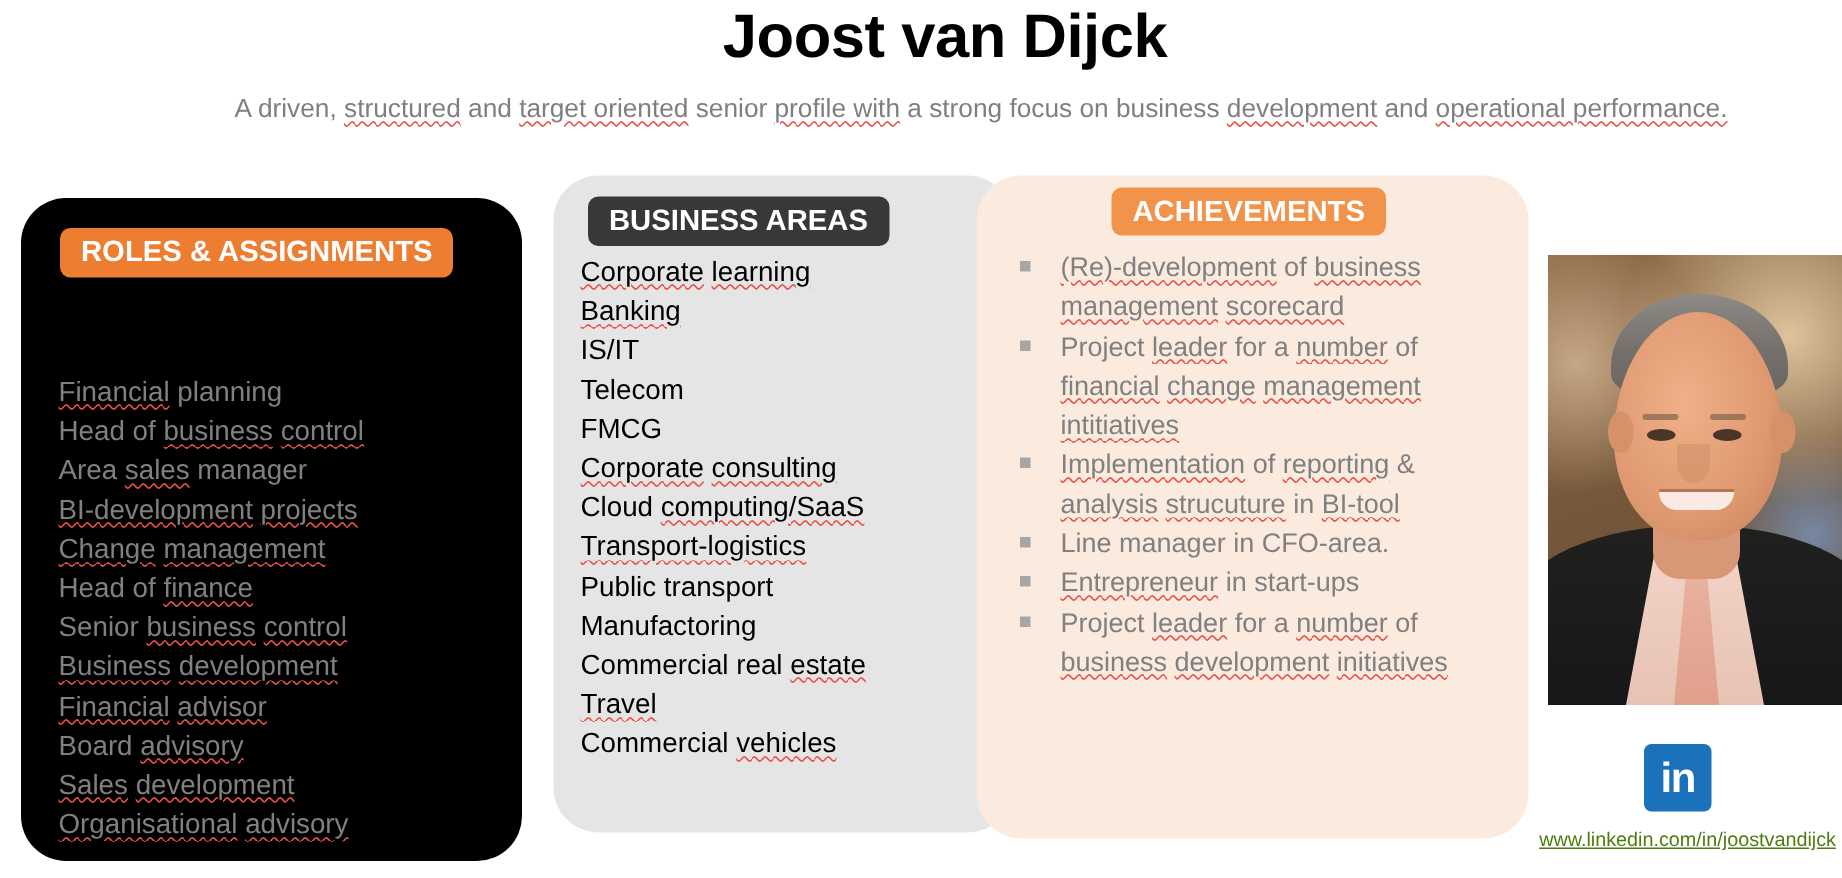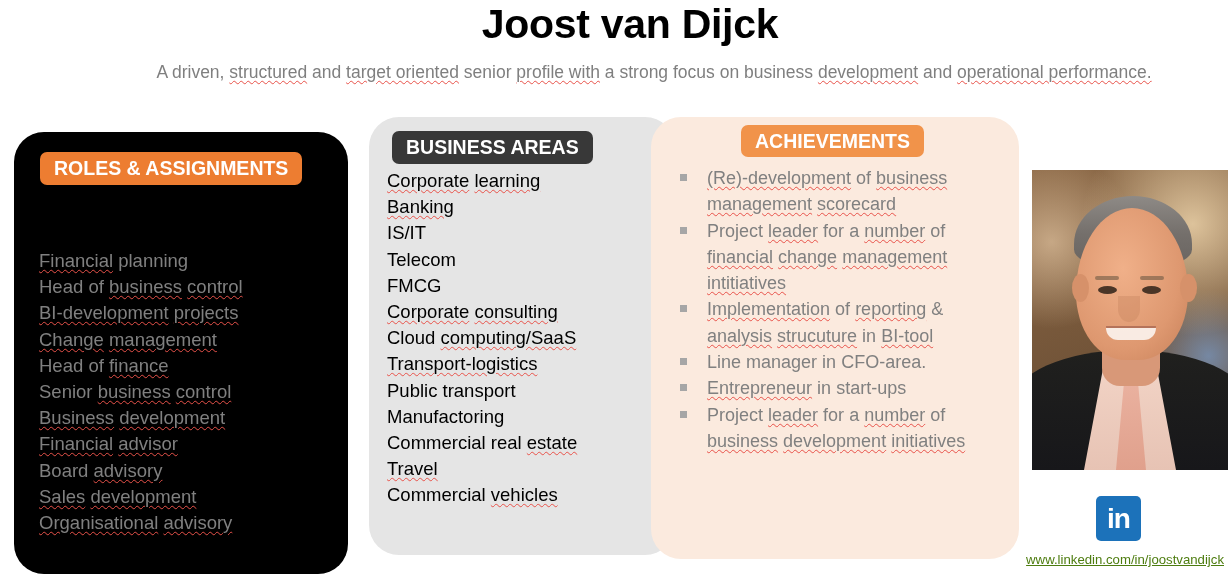--- a/index.html
+++ b/index.html
@@ -259,20 +259,21 @@
 <div class="page">
 
   <div class="page-title">Joost van Dijck</div>
   <div class="page-subtitle" id="subtitle"><span>A driven, </span><span class="sp">structured</span><span> and </span><span class="sp">target oriented</span><span> senior </span><span class="sp">profile with</span><span> a strong focus on business </span><span class="sp">development</span><span> and </span><span class="sp">operational performance.</span></div>
 
   <div class="card" id="card-roles">
     <div class="pill" id="pill-roles">ROLES &amp; ASSIGNMENTS</div>
     <div class="list-roles" id="list-roles">
         <div><span class="sp">Financial</span> <span>planning</span></div>
         <div><span>Head</span> <span>of</span> <span class="sp">business</span> <span class="sp">control</span></div>
+        <div><span>Area</span> <span class="sp">sales</span> <span>manager</span></div>
         <div><span class="sp">BI-development</span> <span class="sp">projects</span></div>
         <div><span class="sp">Change</span> <span class="sp">management</span></div>
         <div><span>Head</span> <span>of</span> <span class="sp">finance</span></div>
         <div><span>Senior</span> <span class="sp">business</span> <span class="sp">control</span></div>
         <div><span class="sp">Business</span> <span class="sp">development</span></div>
         <div><span class="sp">Financial</span> <span class="sp">advisor</span></div>
         <div><span>Board</span> <span class="sp">advisory</span></div>
         <div><span class="sp">Sales</span> <span class="sp">development</span></div>
         <div><span class="sp">Organisational</span> <span class="sp">advisory</span></div>
       </div>

